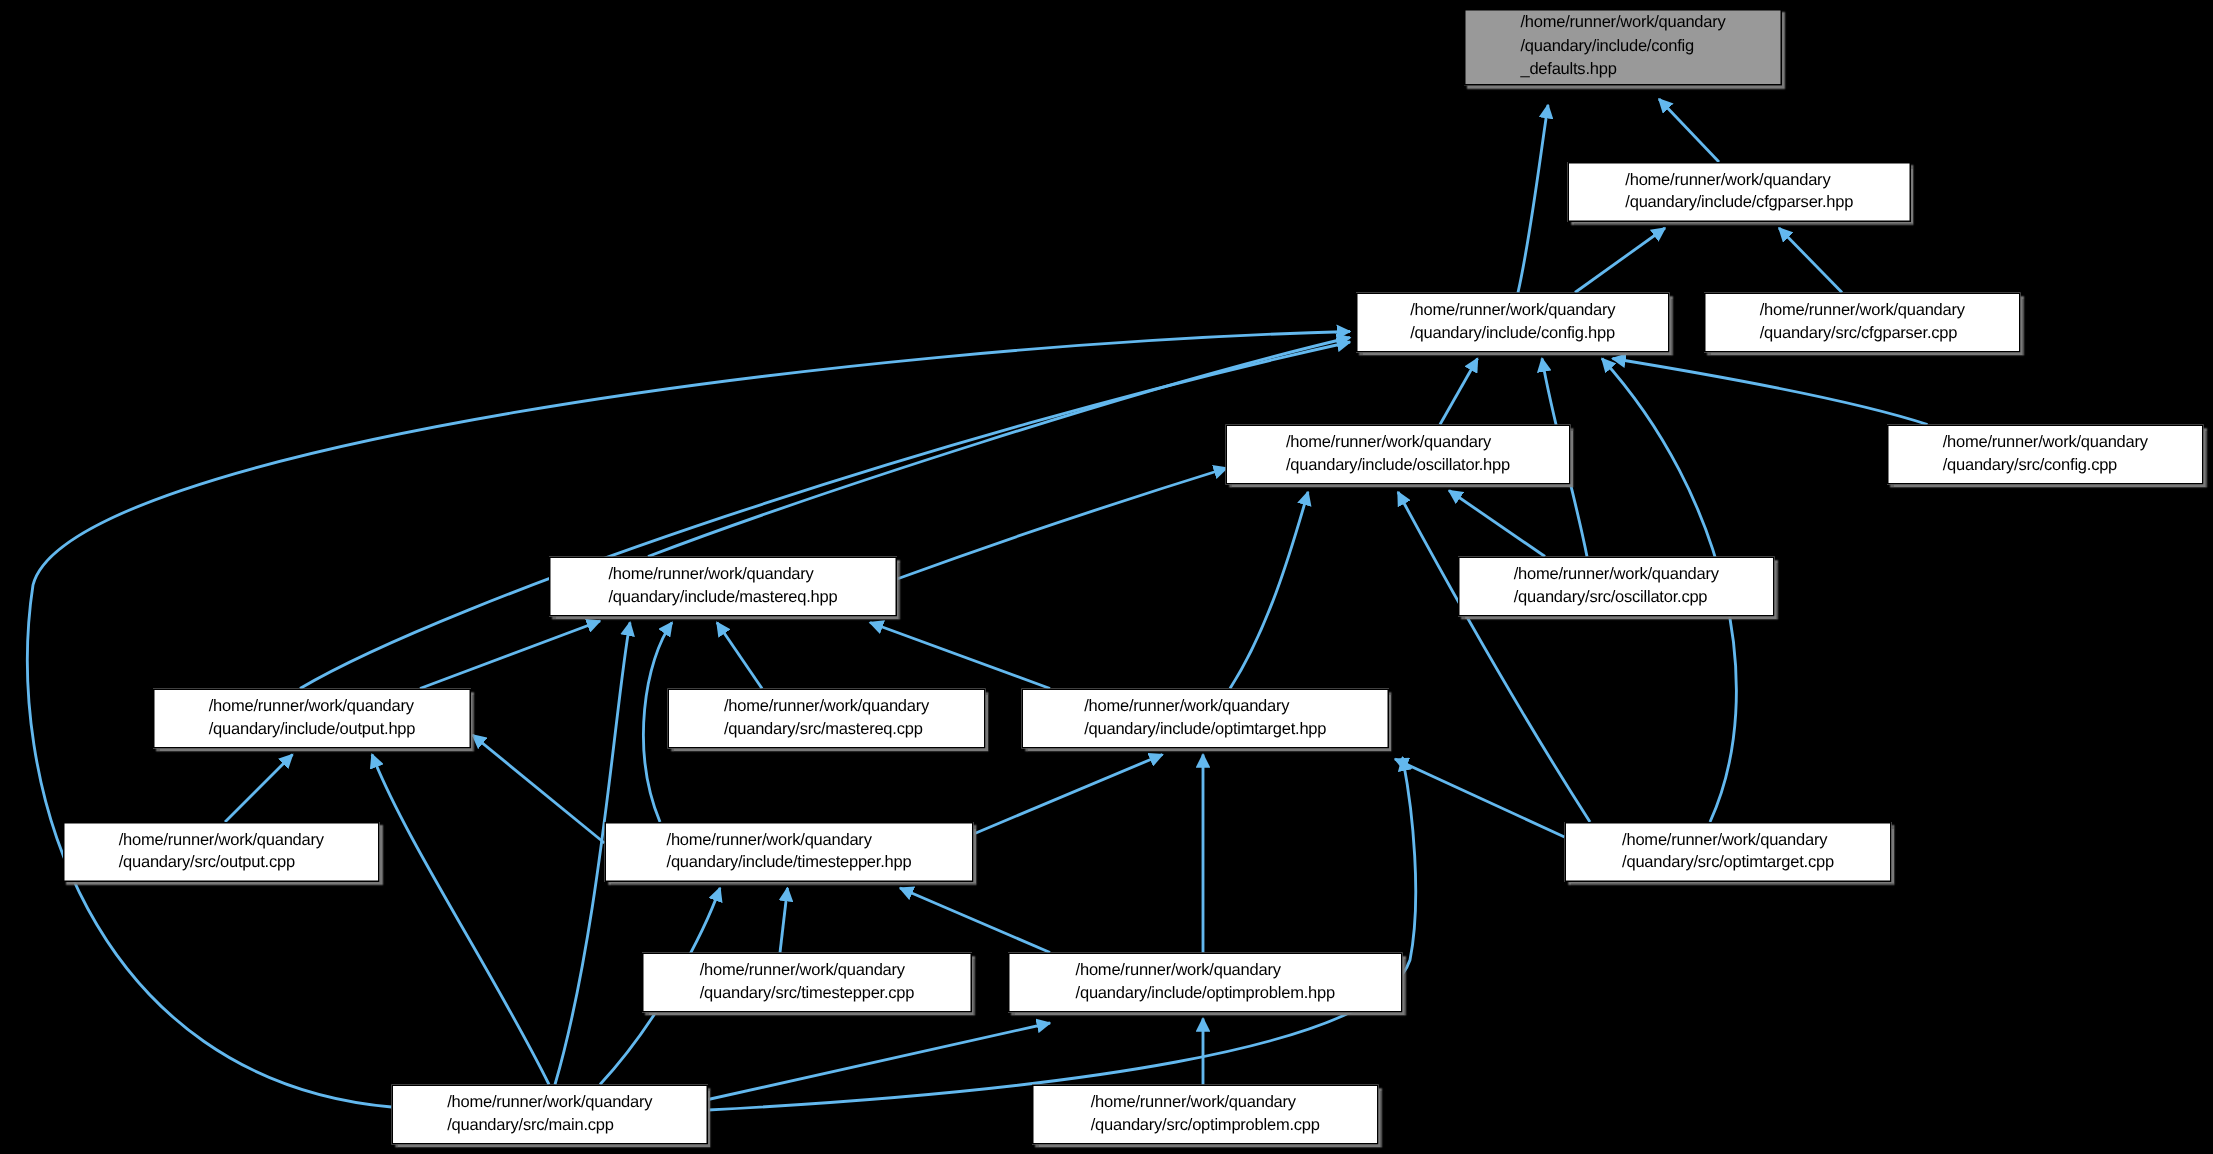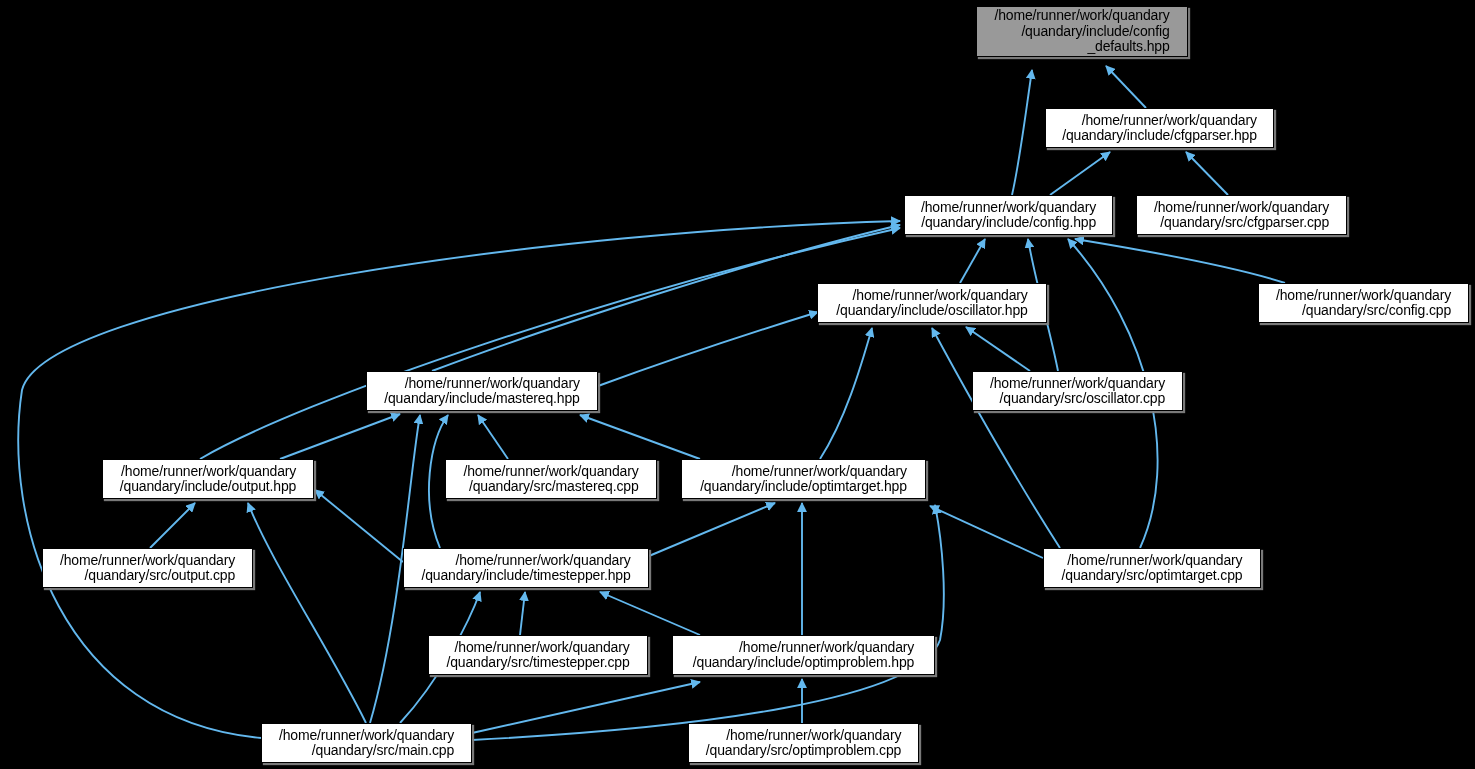--- a/index.html
+++ b/index.html
@@ -24,23 +24,23 @@
   }
   .node {
     position: absolute;
     box-sizing: border-box;
     background: #ffffff;
     border: 1px solid #000000;
     box-shadow: 2px 2px 1px rgba(128,128,128,0.95);
     display: flex;
     align-items: center;
     justify-content: center;
-    text-align: right;
+    text-align: left;
     color: #000000;
-    font-size: 14px;
+    font-size: 11px;
     line-height: 15.5px;
     letter-spacing: -0.15px;
     white-space: pre-line;
     z-index: 5;
   }
   .node.highlight {
     background: #999999;
   }
   .node .node-label {
     display: block;

